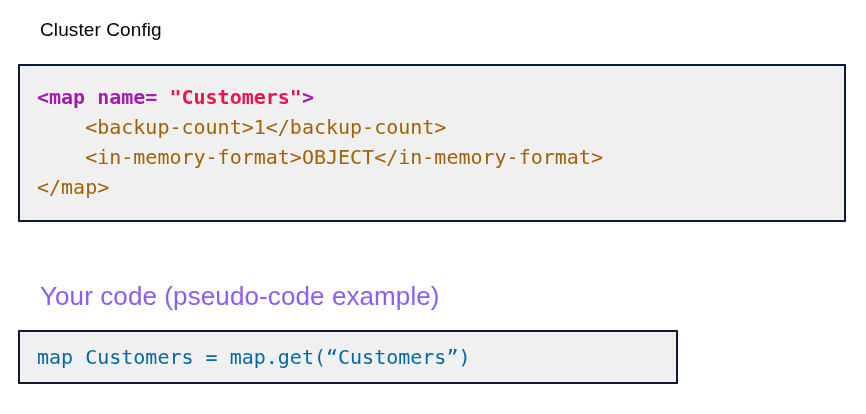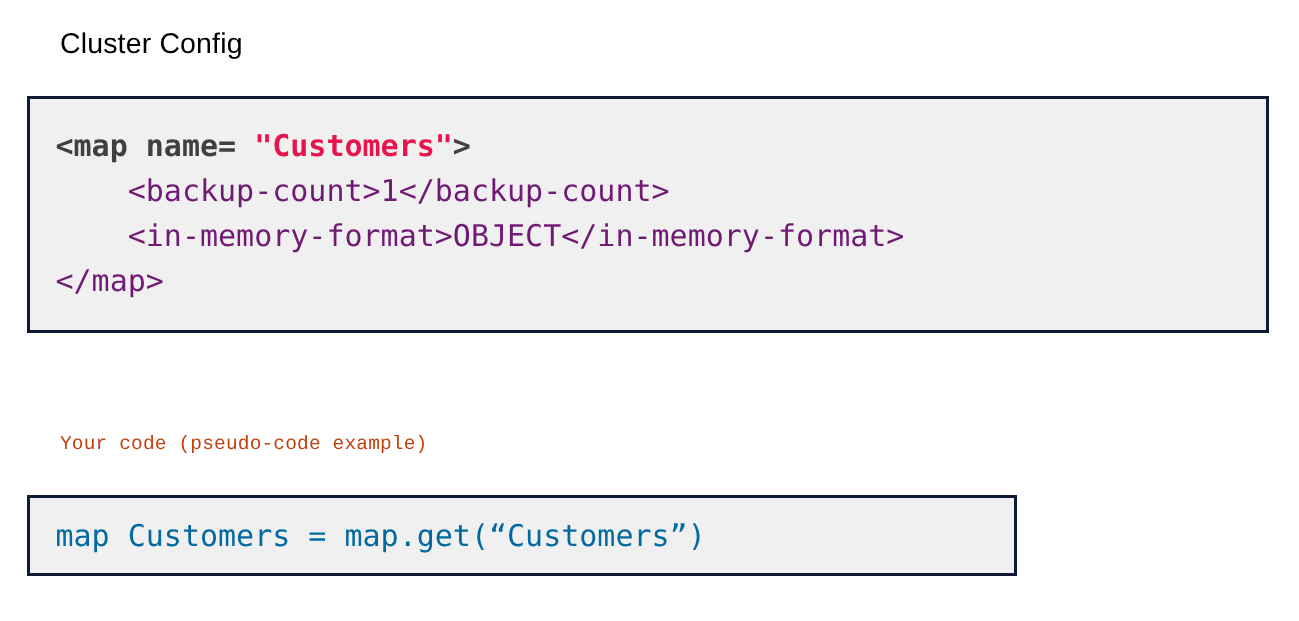--- a/index.html
+++ b/index.html
@@ -53,42 +53,41 @@
     padding: 16px 0 0 17px;
     font-family: "DejaVu Sans Mono", "Liberation Mono", monospace;
     font-size: 20px;
     line-height: 30px;
     color: #111111;
     white-space: pre;
     letter-spacing: 0px;
   }
 
   .tok-tag {
-    color: #404040;
+    color: #a21caf;
     font-weight: bold;
   }
   .tok-string {
     color: #e8144e;
     font-weight: bold;
   }
   .tok-plain {
-    color: #701a75;
+    color: #a16207;
   }
 
   
   .section-two-title {
     position: absolute;
     left: 40px;
     top: 284px;
-    font-size: 13px;
+    font-size: 26px;
     line-height: 24px;
-    color: #c2410c;
+    color: #8b5cf6;
     letter-spacing: 0.1px;
     white-space: nowrap;
-    font-family: Liberation Mono, monospace;
   }
 
   .code-box-usercode {
     left: 18px;
     top: 330px;
     width: 660px;
     height: 54px;
   }
 
   .code-line-single {

